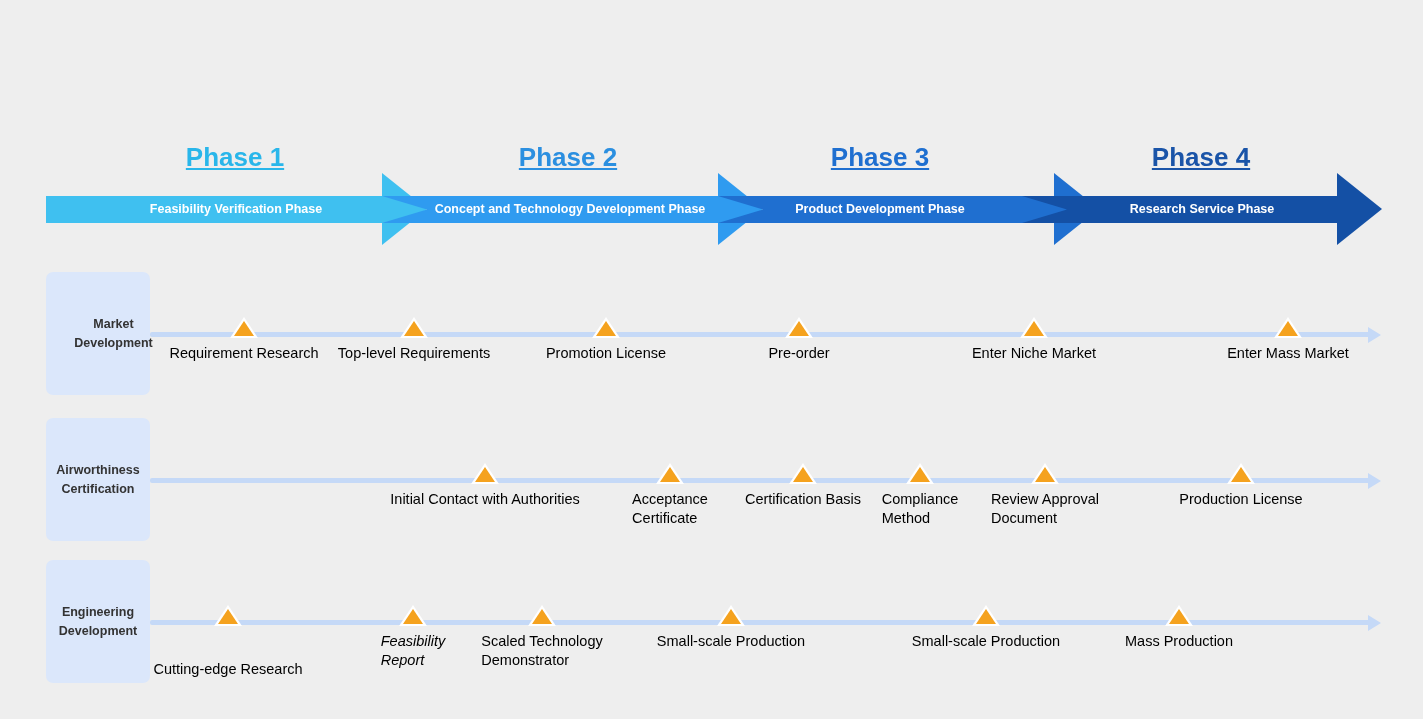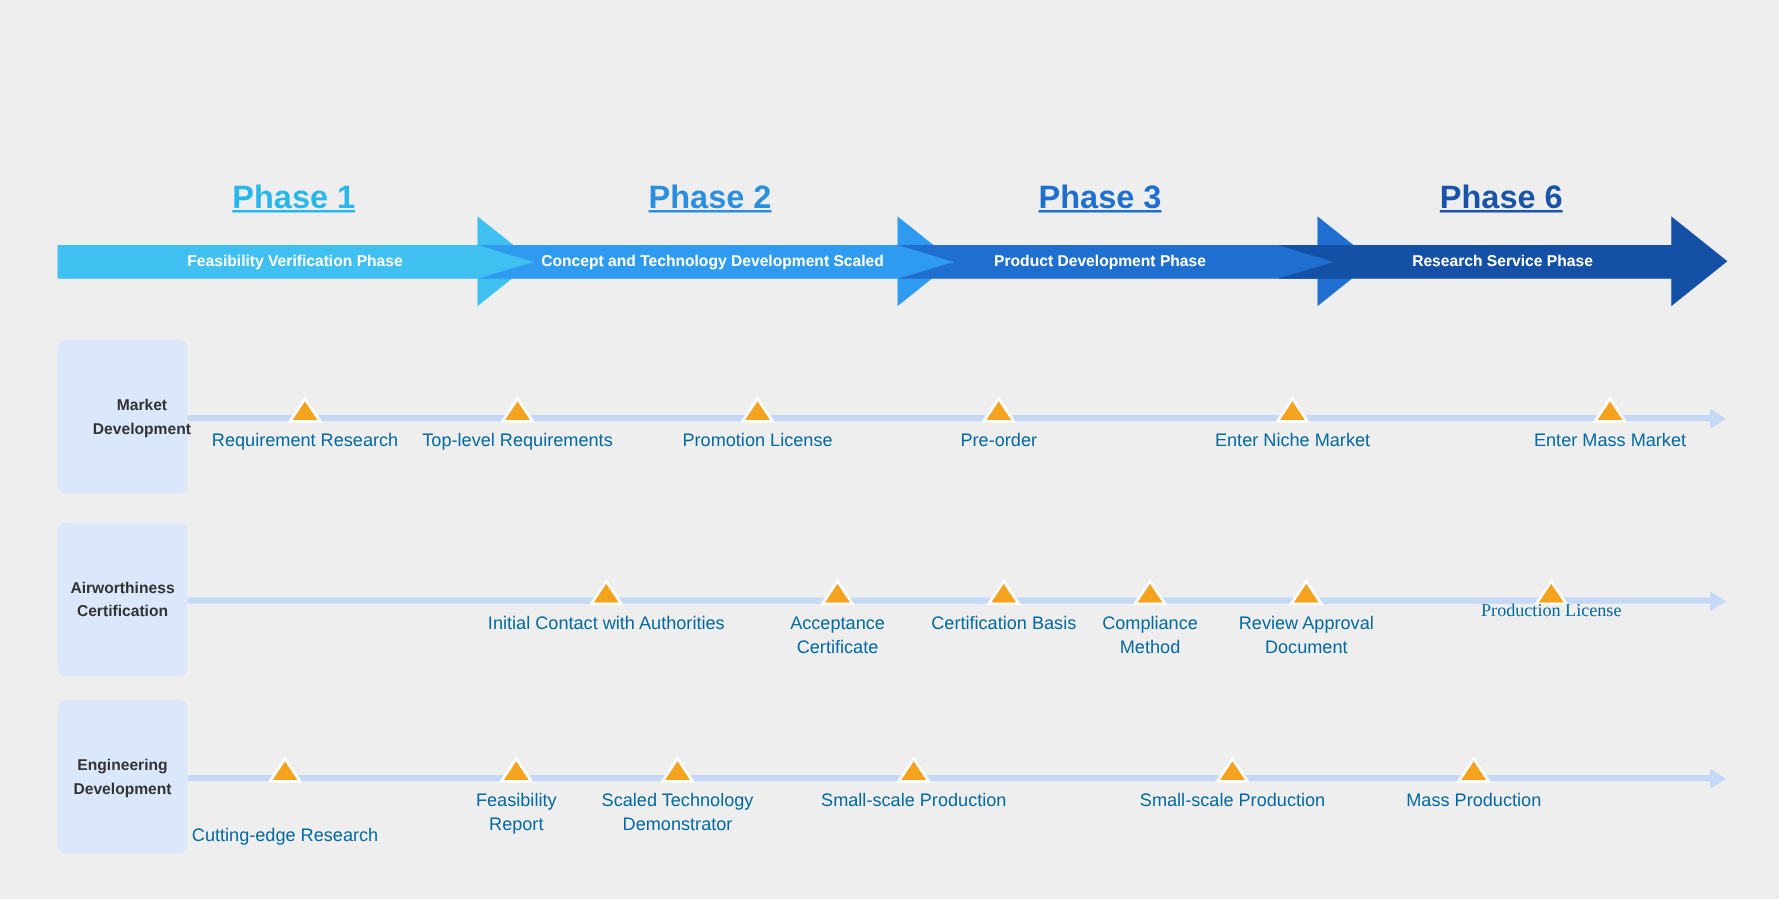--- a/index.html
+++ b/index.html
@@ -102,23 +102,23 @@
   .marker .tri-inner {
     position: absolute; left: 4px; top: 4px;
     width: 0; height: 0;
     border-left: 10px solid transparent;
     border-right: 10px solid transparent;
     border-bottom: 15px solid #f5a21e;
   }
 
   .task-label {
     position: absolute;
-    text-align: center;
+    text-align: left;
     font-size: 14.5px;
-    color: #0369a1;
+    color: #000000;
     line-height: 1.32;
     white-space: pre-line;
     transform: translateX(-50%);
   }
 </style>
 </head>
 <body>
 
 <div id="root">
 
@@ -129,25 +129,25 @@
           <polygon points="46,66 382,66 382,43 427,79 382,115 382,93 46,93" fill="#3fc0f0"></polygon>
           <polygon points="382,66 718,66 718,43 763,79 718,115 718,93 382,93 427,79.5" fill="#2f9bf0"></polygon>
           <polygon points="718,66 1054,66 1054,43 1099,79 1054,115 1054,93 718,93 763,79.5" fill="#1f6fd0"></polygon>
           <polygon points="1022,66 1337,66 1337,43 1382,79 1337,115 1337,93 1022,93 1067,79.5" fill="#1450a5"></polygon>
         </g>
     </svg>
     <div id="phase-captions">
         <div class="phase-caption" style="left: 115px; width: 240px; color: rgb(41, 182, 234);">Phase 1</div>
         <div class="phase-caption" style="left: 448px; width: 240px; color: rgb(43, 143, 224);">Phase 2</div>
         <div class="phase-caption" style="left: 760px; width: 240px; color: rgb(31, 111, 208);">Phase 3</div>
-        <div class="phase-caption" style="left: 1081px; width: 240px; color: rgb(26, 84, 168);">Phase 6</div>
+        <div class="phase-caption" style="left: 1081px; width: 240px; color: rgb(26, 84, 168);">Phase 4</div>
       </div>
     <div id="phase-subtitles">
         <div class="phase-sub" style="left: 26px; width: 420px;">Feasibility Verification Phase</div>
-        <div class="phase-sub" style="left: 360px; width: 420px;">Concept and Technology Development Scaled</div>
+        <div class="phase-sub" style="left: 360px; width: 420px;">Concept and Technology Development Phase</div>
         <div class="phase-sub" style="left: 670px; width: 420px;">Product Development Phase</div>
         <div class="phase-sub" style="left: 992px; width: 420px;">Research Service Phase</div>
       </div>
   </div>
 
   <div id="rows-container">
       <div class="row" style="top: 0px;">
         <div class="row-label" style="top: 272px; height: 123px; white-space: pre-line; padding-left: 35px;">Market
 Development</div>
         <div class="track" style="top: 332px;"></div>
@@ -213,37 +213,37 @@
         <div class="marker" style="left: 1045px; top: 463px;">
           <div class="tri-outer"></div>
           <div class="tri-inner"></div>
         </div>
         <div class="task-label" style="left: 1045px; top: 490px;">Review Approval
 Document</div>
         <div class="marker" style="left: 1241px; top: 463px;">
           <div class="tri-outer"></div>
           <div class="tri-inner"></div>
         </div>
-        <div class="task-label" style="left: 1241px; top: 480px; font-family: Liberation Serif, serif;">Production License</div>
+        <div class="task-label" style="left: 1241px; top: 490px;">Production License</div>
       </div>
       <div class="row" style="top: 0px;">
         <div class="row-label" style="top: 560px; height: 123px; white-space: pre-line;">Engineering
 Development</div>
         <div class="track" style="top: 620px;"></div>
         <div class="track-head" style="top: 615px;"></div>
         <div class="marker" style="left: 228px; top: 605px;">
           <div class="tri-outer"></div>
           <div class="tri-inner"></div>
         </div>
         <div class="task-label" style="left: 228px; top: 632px; margin-top: 28px;">Cutting-edge Research</div>
         <div class="marker" style="left: 413px; top: 605px;">
           <div class="tri-outer"></div>
           <div class="tri-inner"></div>
         </div>
-        <div class="task-label" style="left: 413px; top: 632px;">Feasibility
+        <div class="task-label" style="left: 413px; top: 632px; font-style: italic;">Feasibility
 Report</div>
         <div class="marker" style="left: 542px; top: 605px;">
           <div class="tri-outer"></div>
           <div class="tri-inner"></div>
         </div>
         <div class="task-label" style="left: 542px; top: 632px;">Scaled Technology
 Demonstrator</div>
         <div class="marker" style="left: 731px; top: 605px;">
           <div class="tri-outer"></div>
           <div class="tri-inner"></div>

